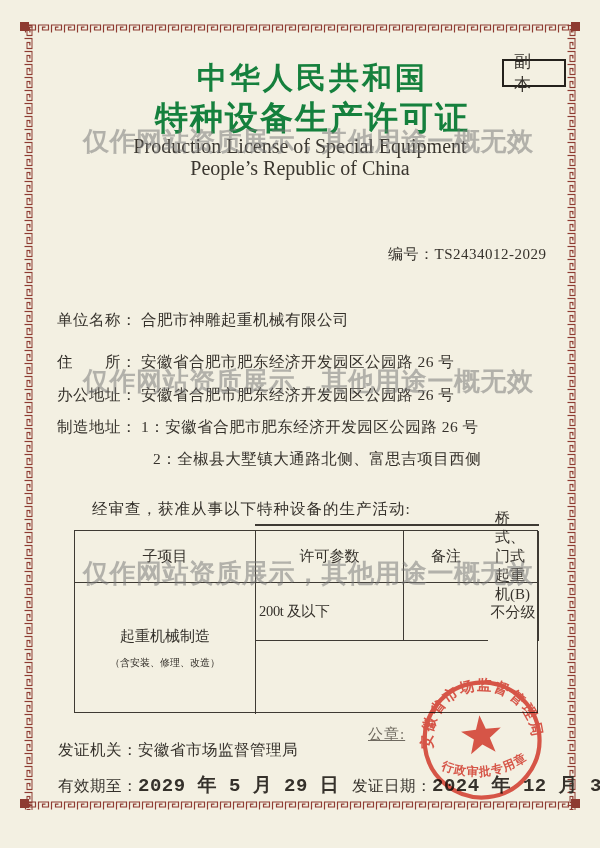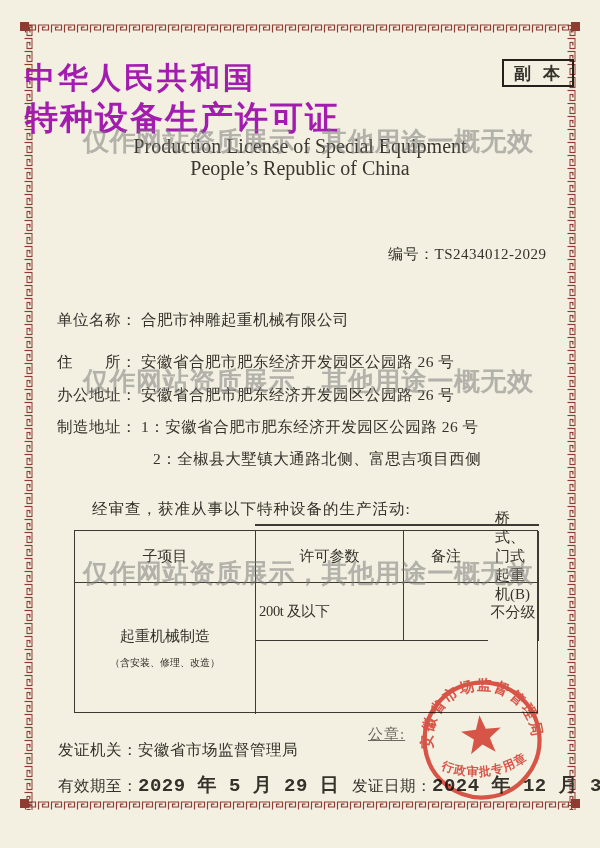--- a/index.html
+++ b/index.html
@@ -4,28 +4,28 @@
 <style>
   html,body{margin:0;padding:0;background:#d8d5c8;}
   .page{position:relative;width:600px;height:848px;background:#f3f0e2;overflow:hidden;
         font-family:"Liberation Serif","DejaVu Serif",serif;color:#35312b;}
   .abs{position:absolute;}
   
   .strip{position:absolute;}
   .strip-v{transform:rotate(90deg);transform-origin:0 0;}
   .corner{position:absolute;width:9px;height:9px;background:#8e3b31;}
   
-  .title-cn{left:25px;right:0;color:#a21caf;font-weight:700;white-space:nowrap;}
+  .title-cn{left:25px;right:0;text-align:center;color:#15803d;font-weight:700;white-space:nowrap;}
   .t1{top:58px;font-size:30px;letter-spacing:3px;}
   .t2{top:96px;font-size:33px;letter-spacing:2px;}
   .title-en{left:0;right:0;text-align:center;font-size:20px;color:#3a362f;white-space:nowrap;}
   .e1{top:135px;} .e2{top:157px;}
-  .copy-box{left:502px;top:59px;width:72px;height:28px;border:2px solid #24211c;
+  .copy-box{left:502px;top:59px;width:64px;height:28px;border:2px solid #24211c;
             display:flex;align-items:center;justify-content:flex-end;
-            font-size:17px;font-weight:700;letter-spacing:12px;padding-left:10px;box-sizing:border-box;}
+            font-size:17px;font-weight:400;letter-spacing:12px;padding-left:10px;box-sizing:border-box;}
   .license-no{left:388px;top:245px;font-size:15px;letter-spacing:.5px;}
   
   .wm{left:83px;font-size:26px;font-weight:700;color:rgba(118,118,118,.52);
       font-family:"Liberation Sans","DejaVu Sans",sans-serif;white-space:nowrap;letter-spacing:.5px;z-index:5;}
   
   .info-line{left:57px;font-size:15.5px;display:flex;white-space:nowrap;letter-spacing:.5px;}
   .info-line .lbl{width:84px;flex:0 0 84px;}
   .approval{left:92px;top:499px;font-size:15.5px;letter-spacing:1px;}
   
   .lic-table{left:74px;top:530px;width:464px;height:183px;display:grid;

